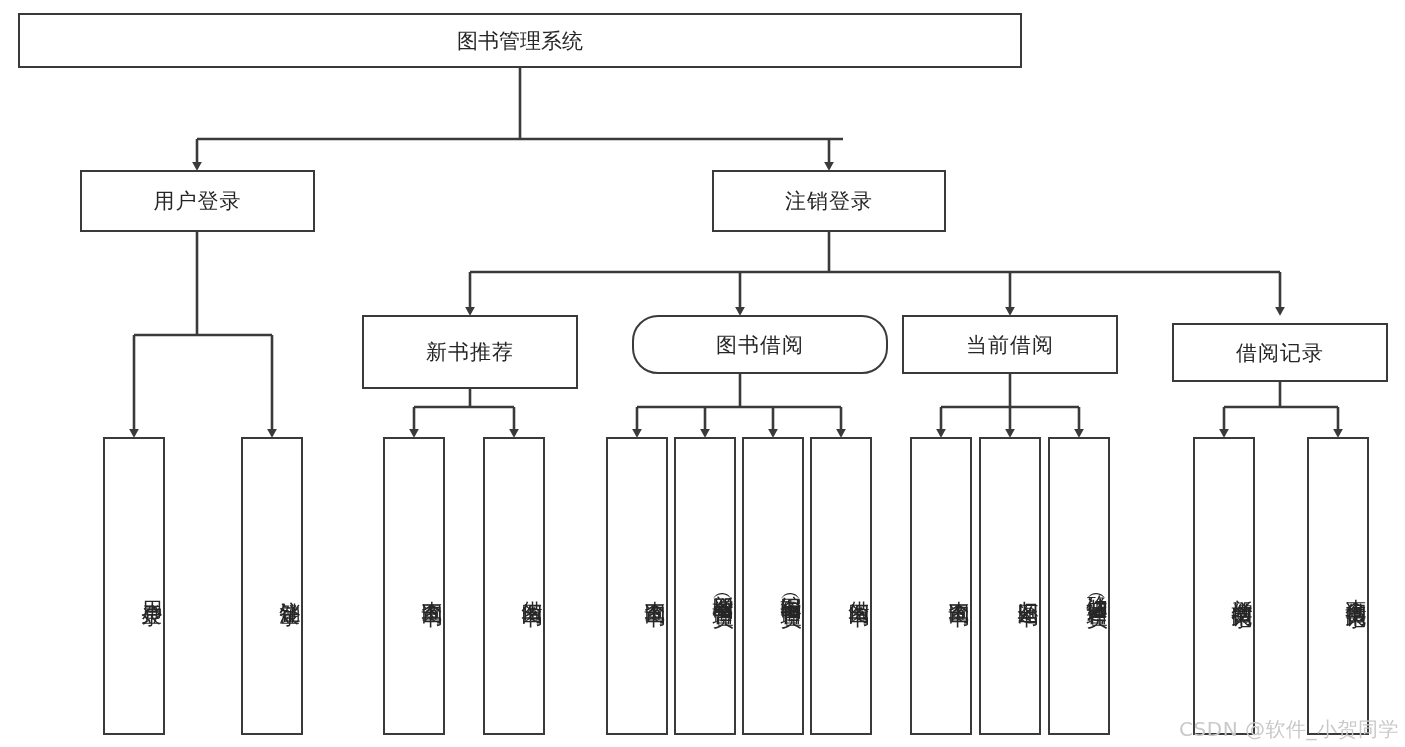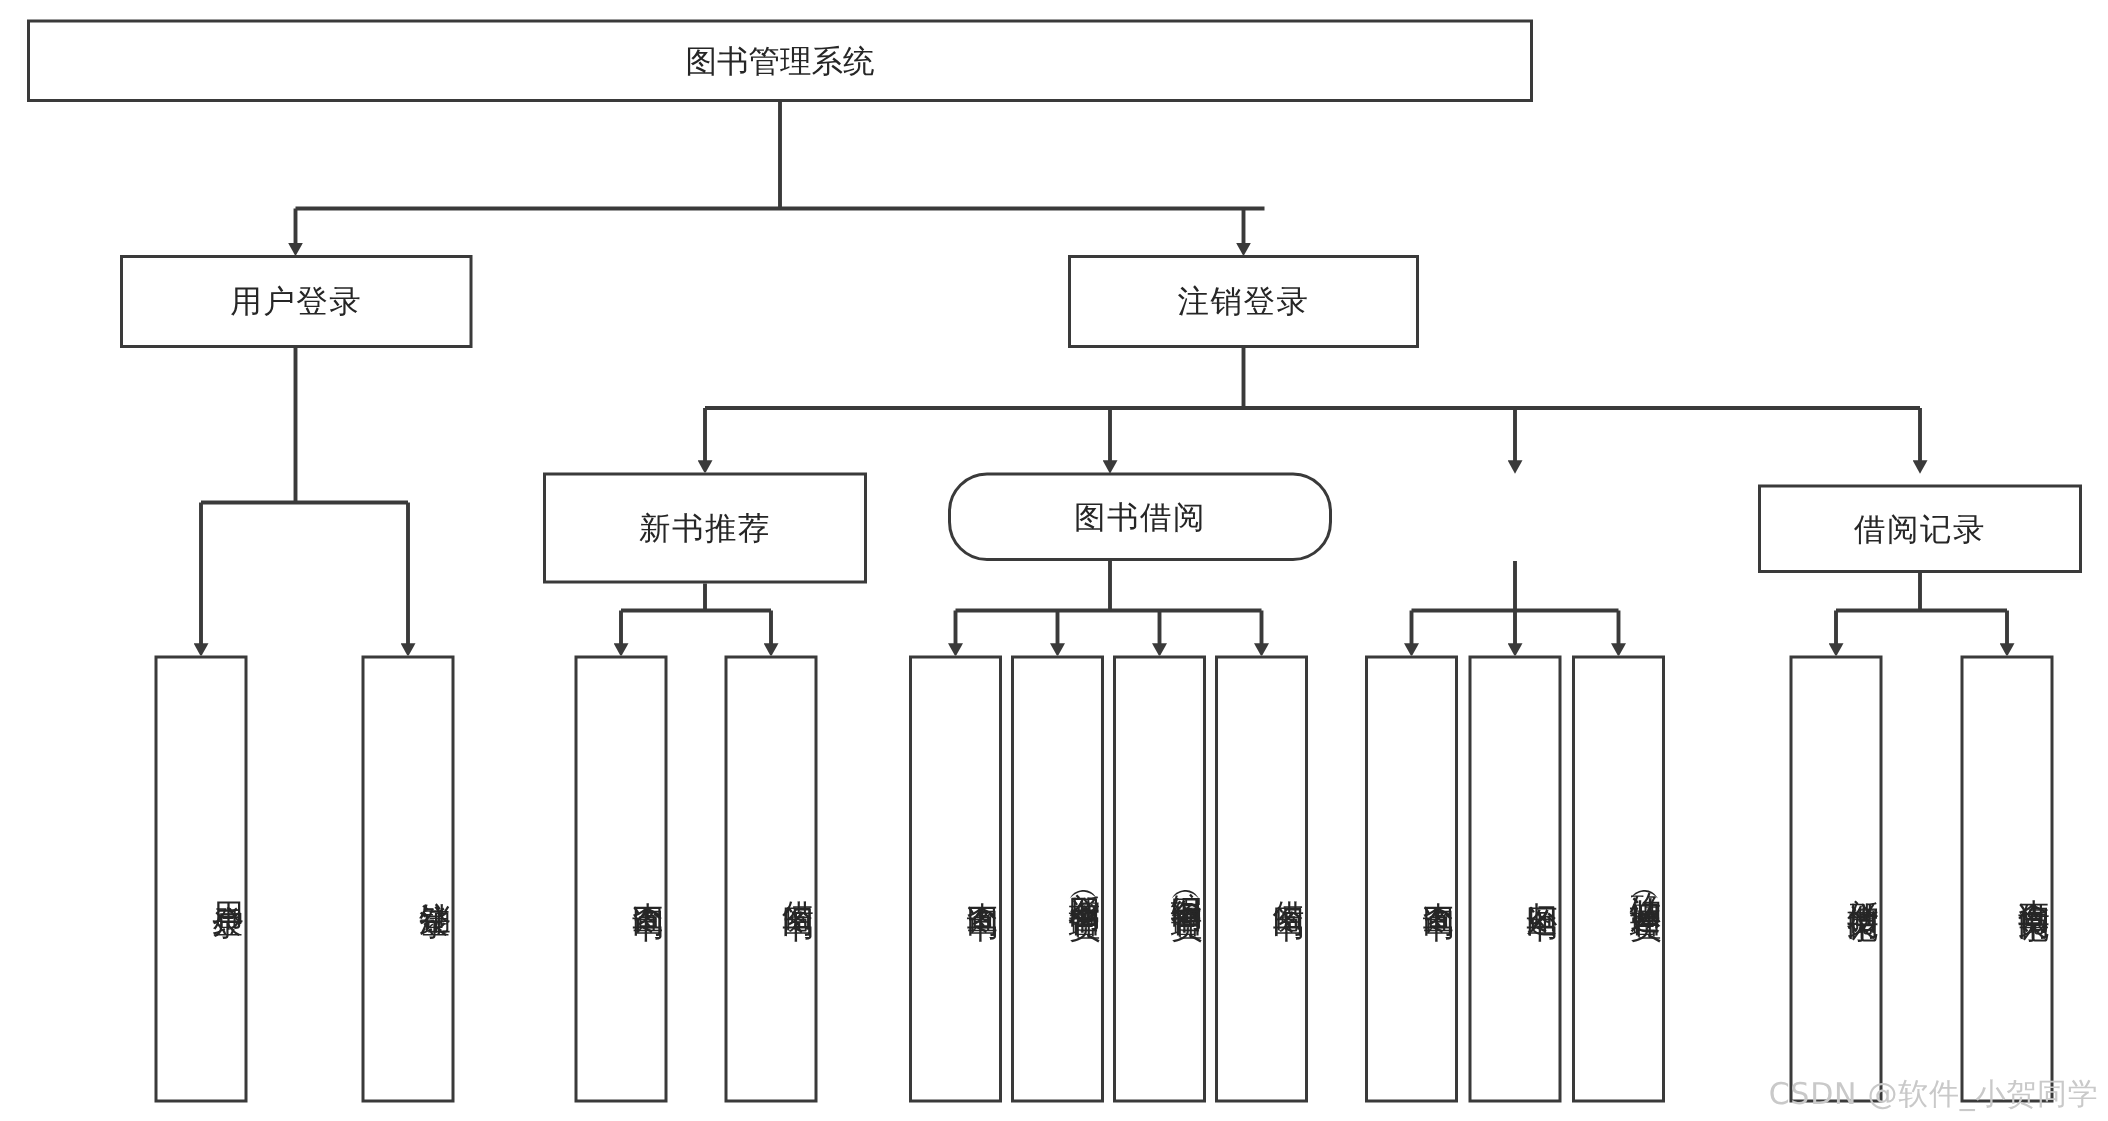--- a/index.html
+++ b/index.html
@@ -110,20 +110,23 @@
   <div class="node h" style="left:712px;top:170px;width:234px;height:62px;">
     <span>注销登录</span>
   </div>
 
   <div class="node h" style="left:362px;top:315px;width:216px;height:74px;">
     <span>新书推荐</span>
   </div>
   <div class="node h" style="left:632px;top:315px;width:256px;height:59px;border-radius:26px;">
     <span>图书借阅</span>
   </div>
+  <div class="node h" style="left:902px;top:315px;width:216px;height:59px;">
+    <span>当前借阅</span>
+  </div>
   <div class="node h" style="left:1172px;top:323px;width:216px;height:59px;">
     <span>借阅记录</span>
   </div>
 
   <div class="node leaf" style="left:103px;top:437px;width:62px;height:298px;">
     <span>用户登录</span>
   </div>
   <div class="node leaf" style="left:241px;top:437px;width:62px;height:298px;">
     <span>注销登录</span>
   </div>

